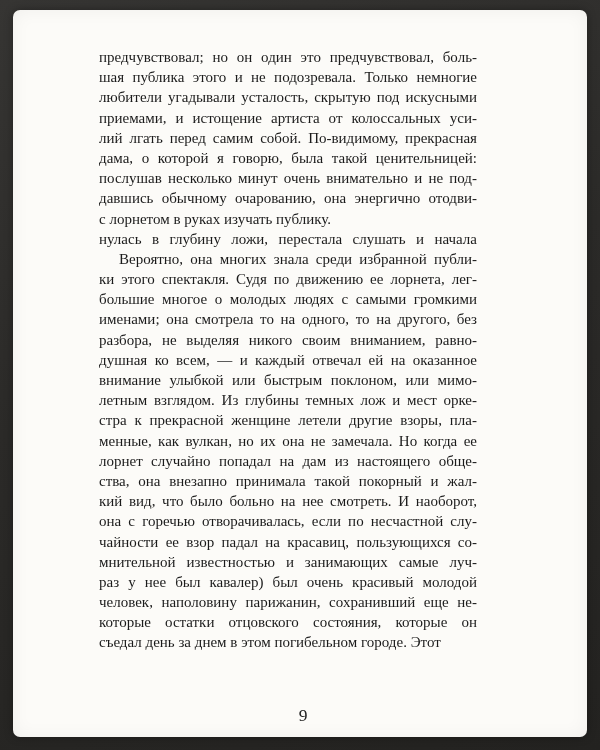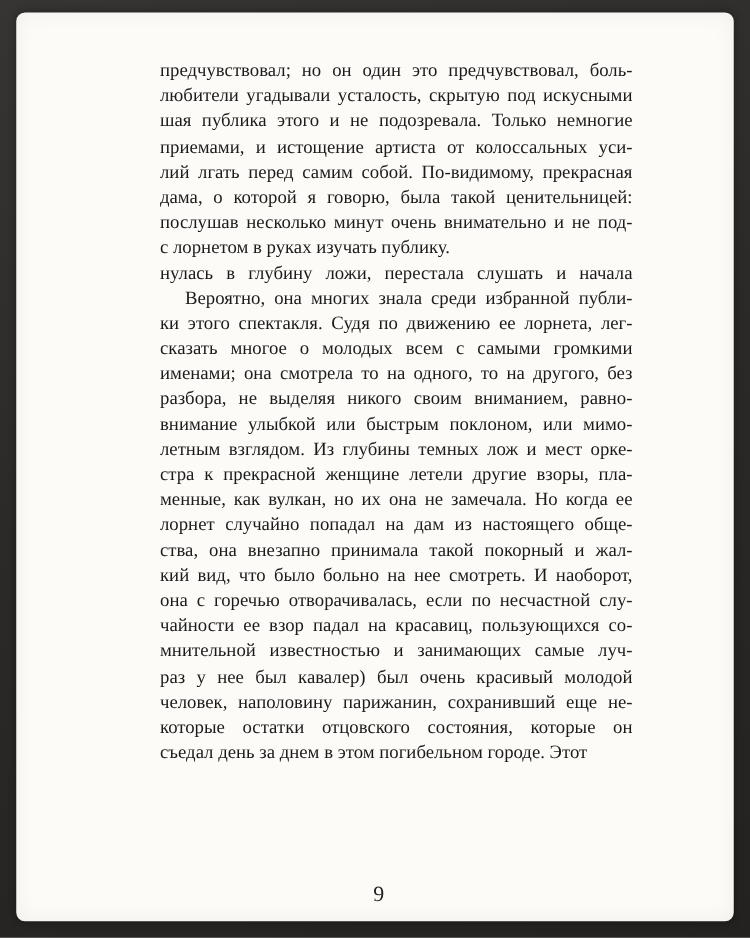--- a/index.html
+++ b/index.html
@@ -14,21 +14,21 @@
     position: absolute; inset: 0;
     background: linear-gradient(160deg, #363533 0%, #2b2a28 45%, #232220 100%);
   }
   .book-page {
     position: absolute; left: 13px; top: 10px; right: 13px; bottom: 13px;
     background: #fcfbf8;
     border-radius: 7px;
     box-shadow: inset 0 0 18px rgba(0,0,0,0.05), 0 0 8px rgba(0,0,0,0.35);
   }
   .text-block {
-    position: absolute; left: 115px; top: 37px; width: 378px;
+    position: absolute; left: 86px; top: 37px; width: 378px;
     font-size: 15px; line-height: 20.2px;
     color: #1b1b1b;
   }
   .paragraph { margin: 0; padding: 0; }
   .line {
     text-align: justify;
     text-align-last: justify;
     height: 20.2px;
     overflow: visible;
   }
@@ -41,35 +41,37 @@
   }
 </style>
 </head>
 <body>
 
 <div class="scan-frame">
   <div class="book-page">
     <div class="text-block" id="text-block">
         <div class="paragraph">
           <div class="line">предчувствовал; но он один это предчувствовал, боль-</div>
+          <div class="line">шая публика этого и не подозревала. Только немногие</div>
           <div class="line">любители угадывали усталость, скрытую под искусными</div>
-          <div class="line">шая публика этого и не подозревала. Только немногие</div>
           <div class="line">приемами, и истощение артиста от колоссальных уси-</div>
           <div class="line">лий лгать перед самим собой. По-видимому, прекрасная</div>
           <div class="line">дама, о которой я говорю, была такой ценительницей:</div>
           <div class="line">послушав несколько минут очень внимательно и не под-</div>
+          <div class="line">давшись обычному очарованию, она энергично отодви-</div>
           <div class="line last-line">с лорнетом в руках изучать публику.</div>
           <div class="line">нулась в глубину ложи, перестала слушать и начала</div>
         </div>
         <div class="paragraph">
           <div class="line first-indent">Вероятно, она многих знала среди избранной публи-</div>
           <div class="line">ки этого спектакля. Судя по движению ее лорнета, лег-</div>
-          <div class="line">сказать многое о молодых всем с самыми громкими</div>
+          <div class="line">большие многое о молодых людях с самыми громкими</div>
           <div class="line">именами; она смотрела то на одного, то на другого, без</div>
           <div class="line">разбора, не выделяя никого своим вниманием, равно-</div>
+          <div class="line">душная ко всем, — и каждый отвечал ей на оказанное</div>
           <div class="line">внимание улыбкой или быстрым поклоном, или мимо-</div>
           <div class="line">летным взглядом. Из глубины темных лож и мест орке-</div>
           <div class="line">стра к прекрасной женщине летели другие взоры, пла-</div>
           <div class="line">менные, как вулкан, но их она не замечала. Но когда ее</div>
           <div class="line">лорнет случайно попадал на дам из настоящего обще-</div>
           <div class="line">ства, она внезапно принимала такой покорный и жал-</div>
           <div class="line">кий вид, что было больно на нее смотреть. И наоборот,</div>
           <div class="line">она с горечью отворачивалась, если по несчастной слу-</div>
           <div class="line">чайности ее взор падал на красавиц, пользующихся со-</div>
           <div class="line">мнительной известностью и занимающих самые луч-</div>

